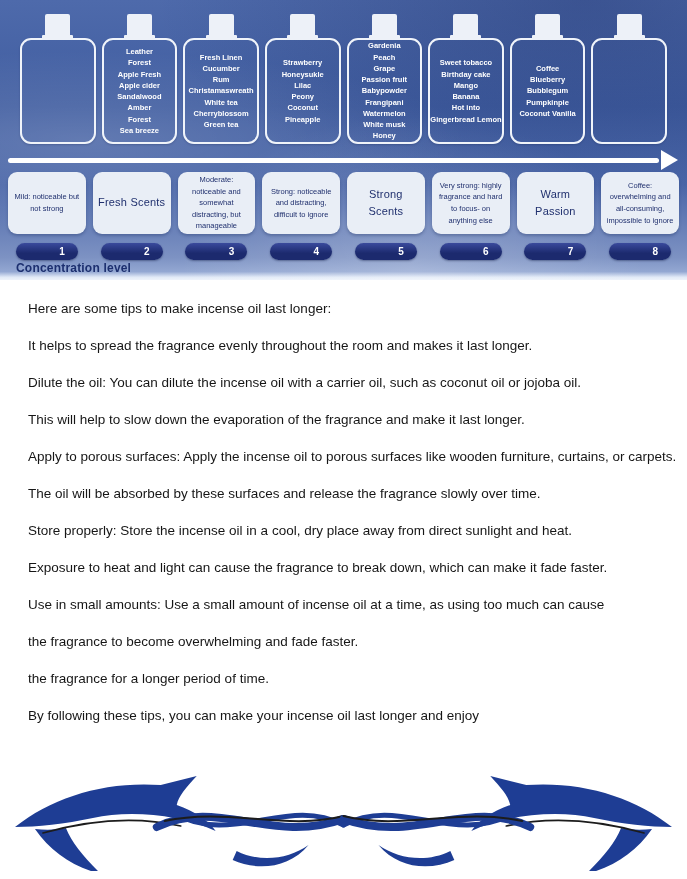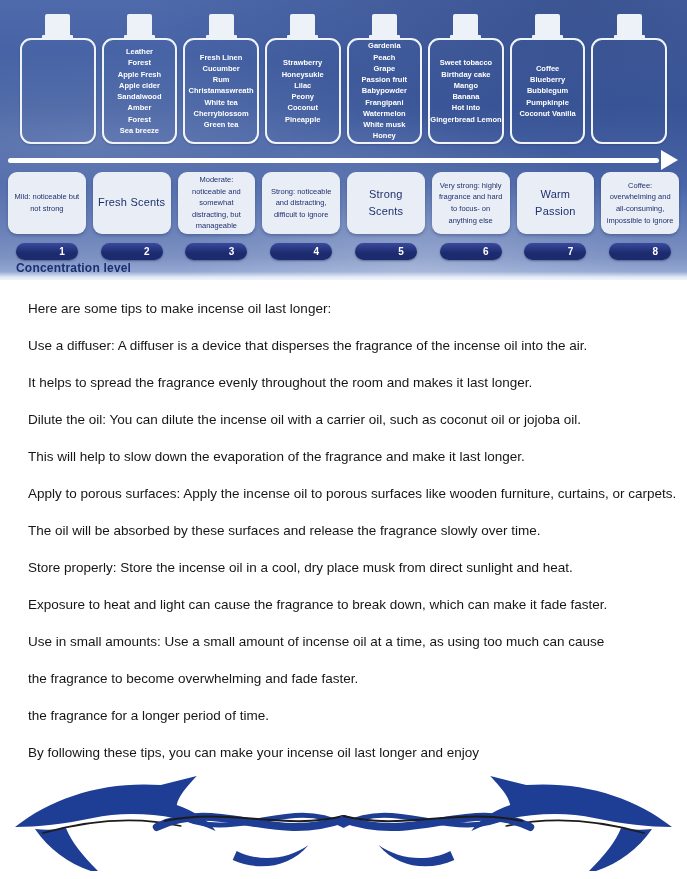--- a/index.html
+++ b/index.html
@@ -202,27 +202,26 @@
       </div>
       <div class="pill-slot">
         <div class="pill">8</div>
       </div>
     </div>
   <div class="caption">Concentration level</div>
 </div>
 
 <div class="tips">
     <p class="tip-line">Here are some tips to make incense oil last longer:</p>
-    <p class="tip-line">Use a diffuser: A diffuser is a device that disperses the fragrance of the incense oil into the air.</p>
     <p class="tip-line">It helps to spread the fragrance evenly throughout the room and makes it last longer.</p>
     <p class="tip-line">Dilute the oil: You can dilute the incense oil with a carrier oil, such as coconut oil or jojoba oil.</p>
     <p class="tip-line">This will help to slow down the evaporation of the fragrance and make it last longer.</p>
     <p class="tip-line">Apply to porous surfaces: Apply the incense oil to porous surfaces like wooden furniture, curtains, or carpets.</p>
     <p class="tip-line">The oil will be absorbed by these surfaces and release the fragrance slowly over time.</p>
-    <p class="tip-line">Store properly: Store the incense oil in a cool, dry place musk from direct sunlight and heat.</p>
+    <p class="tip-line">Store properly: Store the incense oil in a cool, dry place away from direct sunlight and heat.</p>
     <p class="tip-line">Exposure to heat and light can cause the fragrance to break down, which can make it fade faster.</p>
     <p class="tip-line">Use in small amounts: Use a small amount of incense oil at a time, as using too much can cause</p>
     <p class="tip-line">the fragrance to become overwhelming and fade faster.</p>
     <p class="tip-line">the fragrance for a longer period of time.</p>
     <p class="tip-line">By following these tips, you can make your incense oil last longer and enjoy</p>
   </div>
 
 <svg class="divider" viewBox="0 0 670 102" preserveAspectRatio="xMidYMid meet" aria-hidden="true">
   <defs>
     <g id="fl-half">

